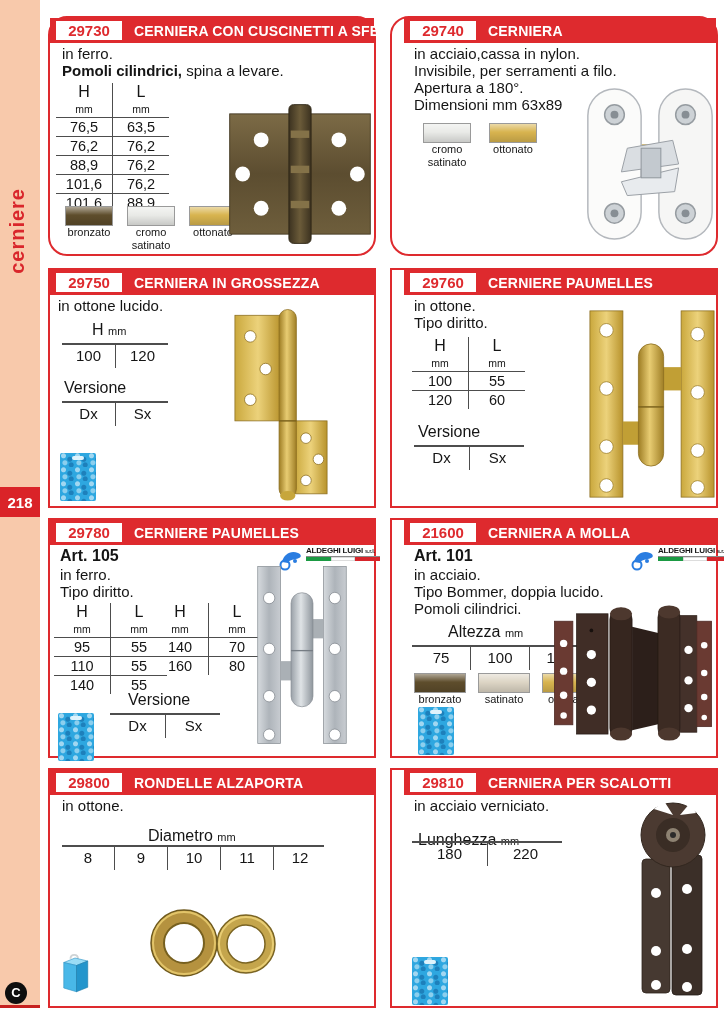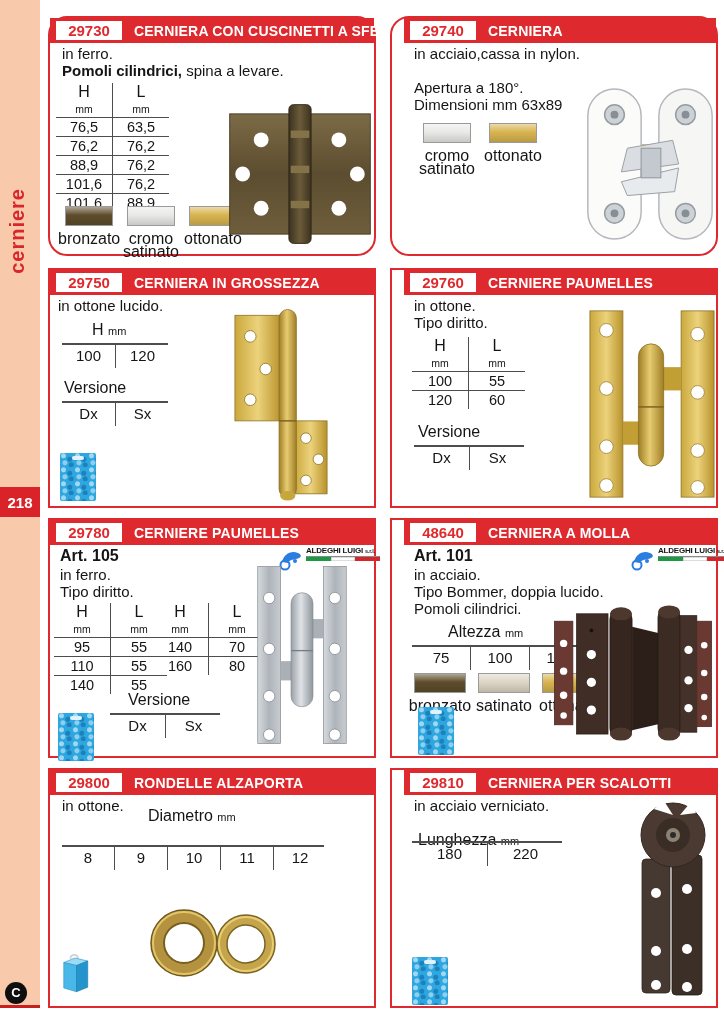--- a/index.html
+++ b/index.html
@@ -48,21 +48,21 @@
   .vals{ position:absolute; display:flex; }
   .vals span{ display:block; text-align:center; font-size:15px; padding:2px 0 4px;
               border-right:1.5px solid #4d4d4d; }
   .vals span:last-child{ border-right:none; }
 
   
   .sw{ position:absolute; display:flex; }
   .swatch{ text-align:center; }
   .chipc{ height:18px; margin:0 auto; border:1px solid #9a9a9a;
           background-image:linear-gradient(180deg,rgba(255,255,255,.5),rgba(255,255,255,0) 45%,rgba(0,0,0,.14)); }
-  .sl{ font-size:16px; line-height:13px; margin-top:6px; }
+  .sl{ font-size:11px; line-height:13px; margin-top:0; }
 
   
   .brand{ position:absolute; display:flex; align-items:flex-start; }
   .bt{ margin-left:2px; }
   .bn{ font-size:8px; font-weight:bold; white-space:nowrap; letter-spacing:-.2px; }
   .sfx{ font-size:5.5px; }
   .flag{ margin-top:1px; height:4px; width:74px; display:flex; border-top:1px solid #8a8a8a; }
   .flag i{ flex:1; } .fg{ background:#1b9a43; } .fw{ background:#fff; box-shadow:inset 0 0 0 .5px #bbb; } .fr{ background:#d6252b; }
 
   .blister{ position:absolute; width:36px; height:48px; border-radius:2px;
@@ -167,20 +167,21 @@
   </div>
 </section>
 
 <section class="box c2 r1">
   <div class="hd">
     <span class="chip">29740</span>
     <span class="ttl">CERNIERA</span>
   </div>
   <div class="bd">
     <div class="ds" style="left:10px;top:2px">in acciaio,cassa in nylon.</div>
+    <div class="ds" style="left:10px;top:19px">Invisibile, per serramenti a filo.</div>
     <div class="ds" style="left:10px;top:36px">Apertura a 180°.</div>
     <div class="ds" style="left:10px;top:53px">Dimensioni mm 63x89</div>
     <div class="sw" style="left:10px;top:80px">
       <div class="swatch" style="width:66px">
         <div class="chipc" style="width: 46px; background-color: rgb(233, 234, 231);"></div>
         <div class="sl">cromo satinato</div>
         </div>
       <div class="swatch" style="width:66px">
         <div class="chipc" style="width: 46px; background-color: rgb(216, 180, 79);"></div>
         <div class="sl">ottonato</div>
@@ -403,21 +404,21 @@
         <circle cx="90" cy="98" r="6.5" fill="#fff" stroke="#7c838a" stroke-width=".8"></circle>
         <circle cx="90" cy="152" r="6.5" fill="#fff" stroke="#7c838a" stroke-width=".8"></circle>
         <circle cx="90" cy="196" r="6.5" fill="#fff" stroke="#7c838a" stroke-width=".8"></circle>
       </svg>
     </figure>
   </div>
 </section>
 
 <section class="box c2 r3">
   <div class="hd">
-    <span class="chip">48640</span>
+    <span class="chip">21600</span>
     <span class="ttl">CERNIERA A MOLLA</span>
   </div>
   <div class="bd">
     <div class="brand" style="left:226px;top:1px">
       <svg width="26" height="26" viewBox="0 0 26 26">
         <path d="M4,16 C6,8 13,4 20,7 C23,8 24,11 21,12 C16,14 12,13 10,17 Z" fill="#2a7de1"></path>
         <circle cx="7" cy="19" r="4.5" fill="none" stroke="#2a7de1" stroke-width="2"></circle>
         <circle cx="17" cy="15" r="2" fill="#2a7de1"></circle>
       </svg>
       <div class="bt">
@@ -488,21 +489,21 @@
   </div>
 </section>
 
 <section class="box c1 r4">
   <div class="hd">
     <span class="chip">29800</span>
     <span class="ttl">RONDELLE ALZAPORTA</span>
   </div>
   <div class="bd">
     <div class="ds" style="left:12px;top:2px">in ottone.</div>
-    <div class="lbl" style="left:98px;top:12px"><span>Diametro</span> <span class="mm">mm</span></div>
+    <div class="lbl" style="left:98px;top:32px"><span>Diametro</span> <span class="mm">mm</span></div>
     <div class="rule" style="left:12px;top:50px;width:262px"></div>
     <div class="vals" style="left:12px;top:52px">
       <span style="width:52px">8</span>
       <span style="width:52px">9</span>
       <span style="width:52px">10</span>
       <span style="width:52px">11</span>
       <span style="width:52px">12</span>
     </div>
     <figure style="left:98px;top:112px">
       <svg width="130" height="72" viewBox="0 0 130 72">

